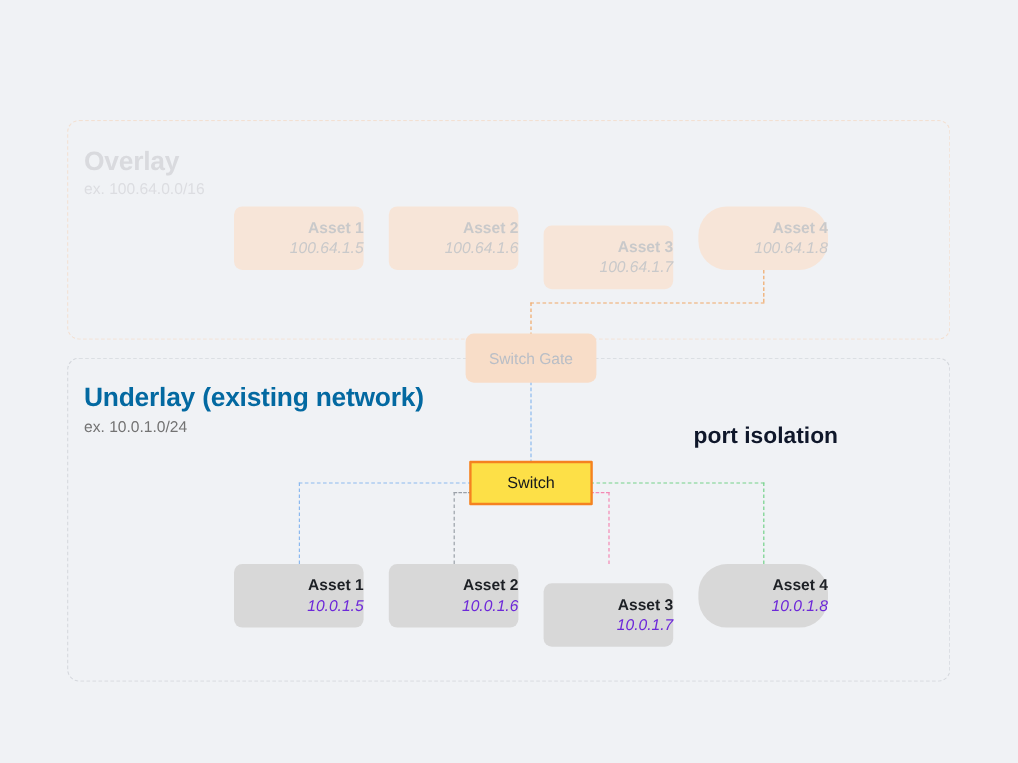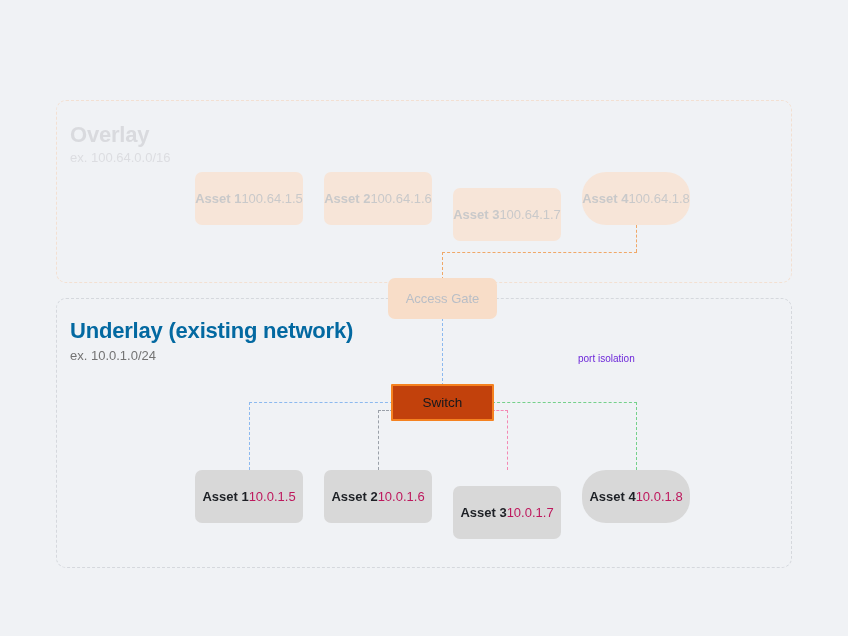--- a/index.html
+++ b/index.html
@@ -58,54 +58,55 @@
   #overlay-sub    { left: 70px; top: 150px; color: #dcdde1; }
   #underlay-title { left: 70px; top: 318px; color: #0369a1; }
   #underlay-sub   { left: 70px; top: 348px; color: #737373; }
 
   
   .node {
     position: absolute;
     box-sizing: border-box;
     border-radius: 7px;
     display: flex;
-    flex-direction: row;
-    align-items: center;
+    flex-direction: column;
+    align-items: flex-end;
     justify-content: center;
     white-space: nowrap;
   }
   .node .n-name {
     font-size: 13px;
     font-weight: bold;
     line-height: 17px;
   }
   .node .n-ip {
     font-size: 13px;
     line-height: 18px;
+    font-style: italic;
   }
 
   
   .node.overlay-node {
     width: 108px;
     height: 53px;
     background: #f7e5d8;
     top: 172px;
   }
   .node.overlay-node .n-name,
   .node.overlay-node .n-ip { color: #c9c9ca; }
 
   
   .node.underlay-node {
     width: 108px;
     height: 53px;
     background: #d8d8d8;
     top: 470px;
   }
   .node.underlay-node .n-name { color: #1d2025; }
-  .node.underlay-node .n-ip   { color: #be185d; }
+  .node.underlay-node .n-ip   { color: #6d28d9; }
 
   
   .col-0 { left: 195px; }
   .col-1 { left: 324px; }
   .col-2 { left: 453px; margin-top: 16px; }
   .col-3 { left: 582px; border-radius: 24px; }
 
   
   #access-gate {
     position: absolute;
@@ -127,42 +128,42 @@
   }
 
   
   #switch-node {
     position: absolute;
     left: 391px;
     top: 384px;
     width: 103px;
     height: 37px;
     box-sizing: border-box;
-    background: #c2410c;
+    background: #fde047;
     border: 2px solid #f58220;
     border-radius: 1px;
     display: flex;
     align-items: center;
     justify-content: center;
     z-index: 6;
   }
   #switch-node .sw-label {
     font-size: 13.5px;
     color: #15181d;
     white-space: nowrap;
   }
 
   
   #port-isolation {
     position: absolute;
     left: 578px;
     top: 353px;
-    font-size: 10px;
-    font-weight: normal;
-    color: #6d28d9;
+    font-size: 19px;
+    font-weight: bold;
+    color: #0f172a;
     white-space: nowrap;
   }
 
   
   .ln { position: absolute; }
   .ln-h { border-top-style: dashed; border-top-width: 1.5px; height: 0; }
   .ln-v { border-left-style: dashed; border-left-width: 1.5px; width: 0; }
 
   
   .c-orange { border-color: #f0a868; }
@@ -216,21 +217,21 @@
   <div class="ln ln-h c-gray" style="left:378px; top:410px; width:15px;"></div>
   <div class="ln ln-v c-gray" style="left:378px; top:410px; height:60px;"></div>
 
   <div class="ln ln-h c-pink" style="left:492px; top:410px; width:16px;"></div>
   <div class="ln ln-v c-pink" style="left:507px; top:410px; height:60px;"></div>
 
   <div class="ln ln-h c-green" style="left:492px; top:402px; width:145px;"></div>
   <div class="ln ln-v c-green" style="left:636px; top:402px; height:68px;"></div>
 
   <div id="access-gate">
-    <span class="ag-label">Access Gate</span>
+    <span class="ag-label">Switch Gate</span>
   </div>
 
   <div id="switch-node">
     <span class="sw-label">Switch</span>
   </div>
 
   <div id="port-isolation">port isolation</div>
 
   <div class="node underlay-node col-0">
     <span class="n-name">Asset 1</span>

